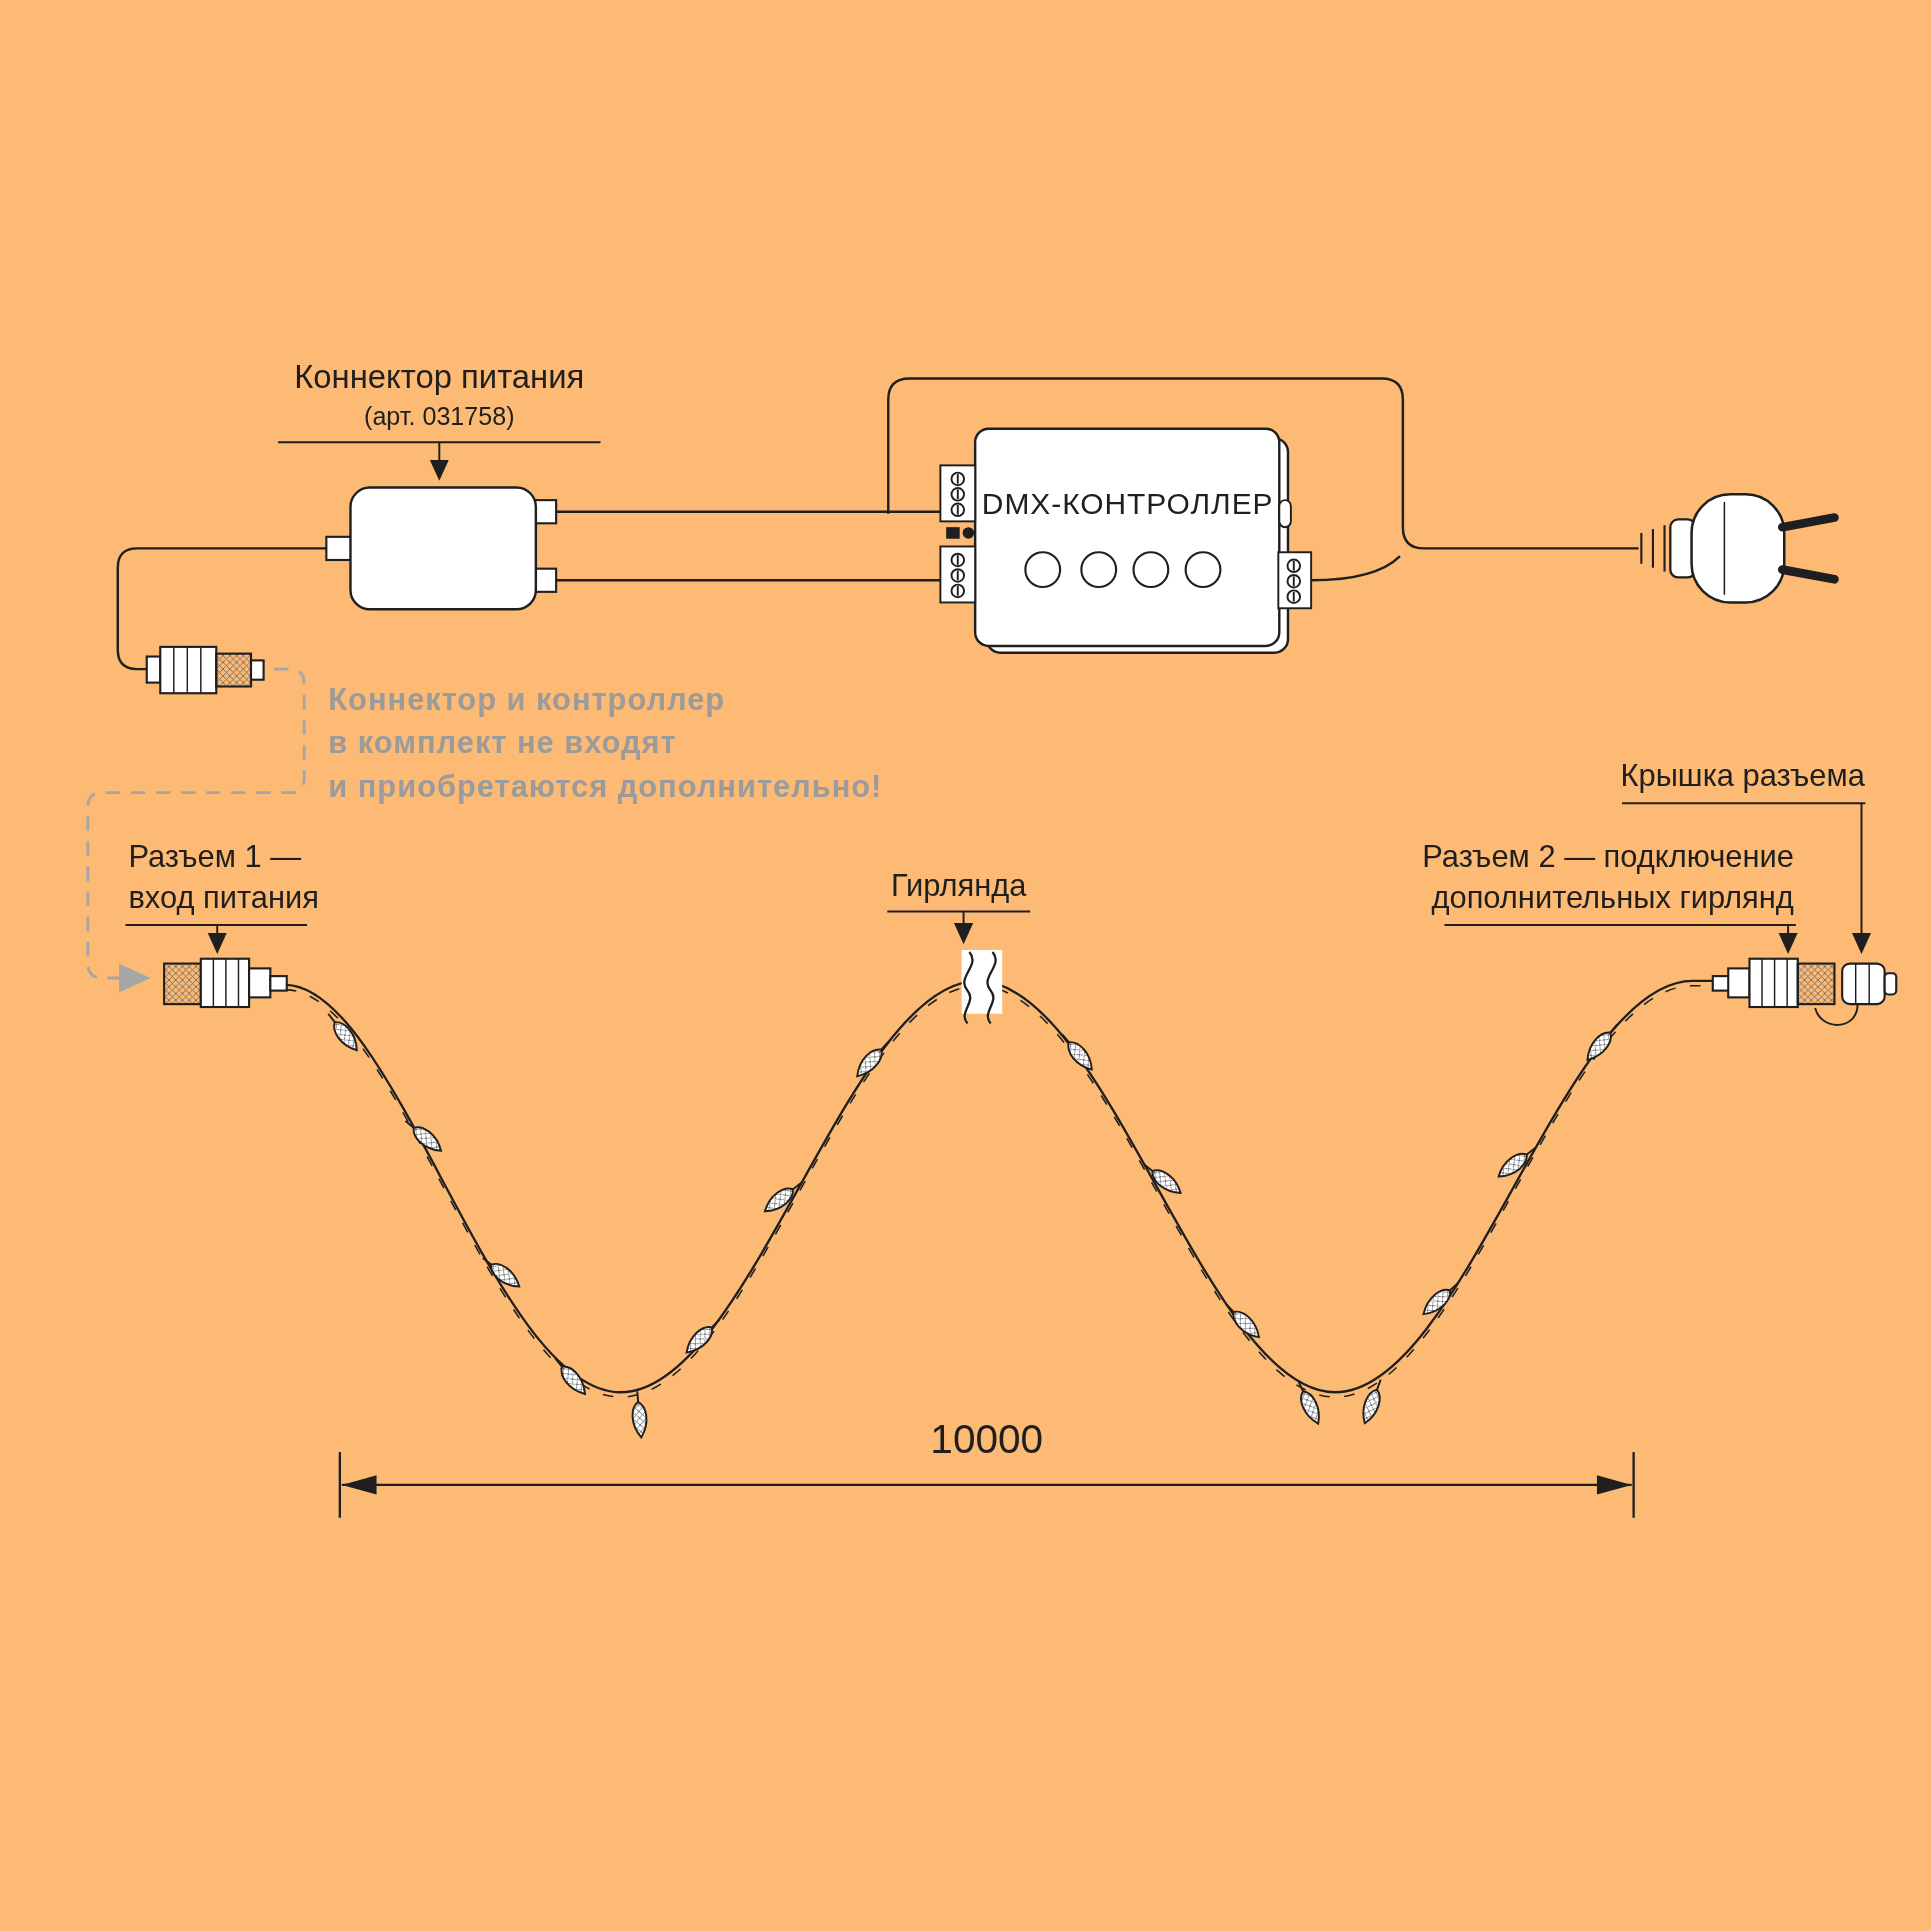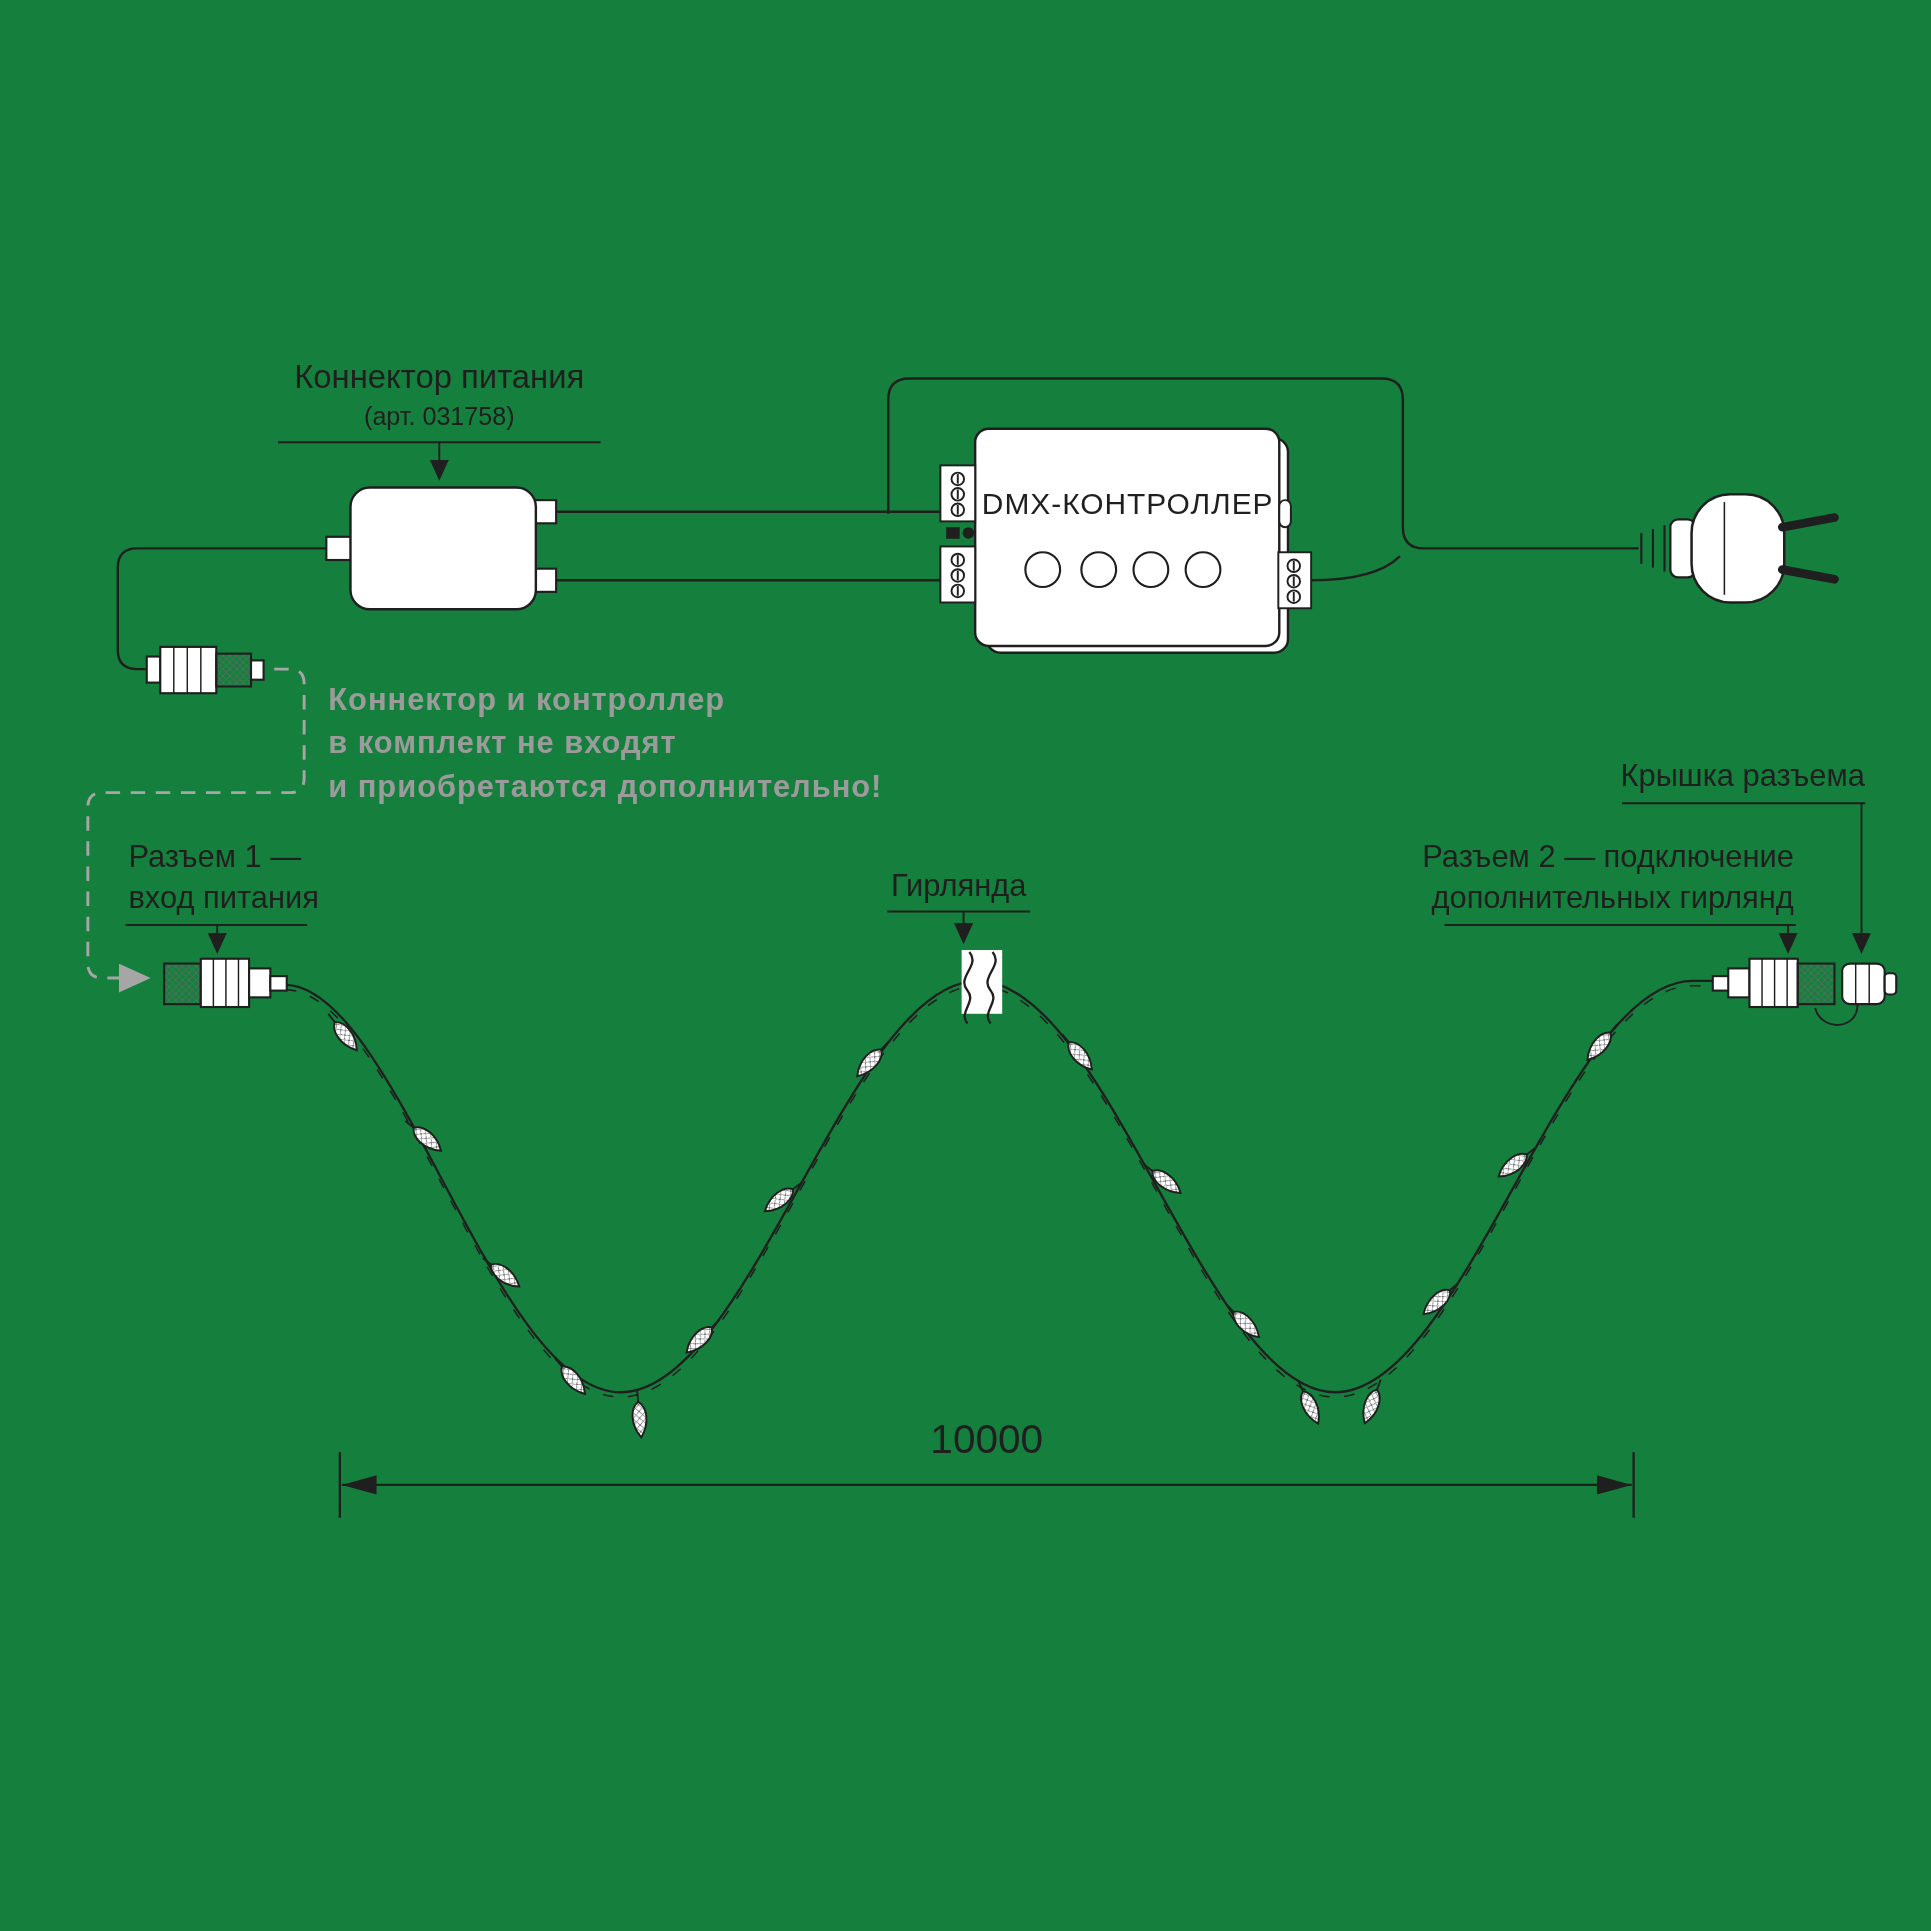--- a/index.html
+++ b/index.html
@@ -1,16 +1,16 @@
 <!DOCTYPE html>
 <html><head>
 <meta charset="utf-8">
 <style>
   html,body{margin:0;padding:0;background:#ffffff;}
-  .canvas{width:1931px;height:1931px;position:relative;background:#15803d;overflow:hidden;}
+  .canvas{width:1931px;height:1931px;position:relative;background:#fdba74;overflow:hidden;}
   svg{display:block;}
   text{font-family:"Liberation Sans", sans-serif;fill:#1f1f1f;}
   .lbl{font-size:32px;}
   .lbl-big{font-size:34px;}
   .lbl-small{font-size:26px;}
   .lbl-ctrl{font-size:31px;letter-spacing:1px;}
   .lbl-dim{font-size:42px;}
   .lbl-note{font-size:32px;font-weight:bold;fill:#9b9b9b;letter-spacing:1px;}
 </style>
 </head>

